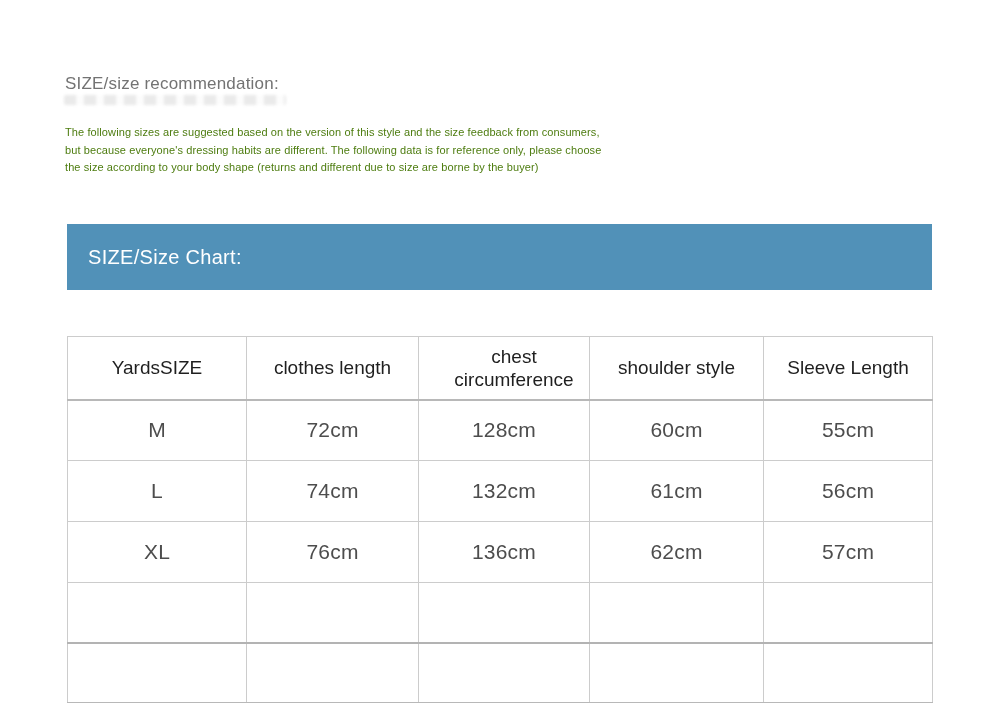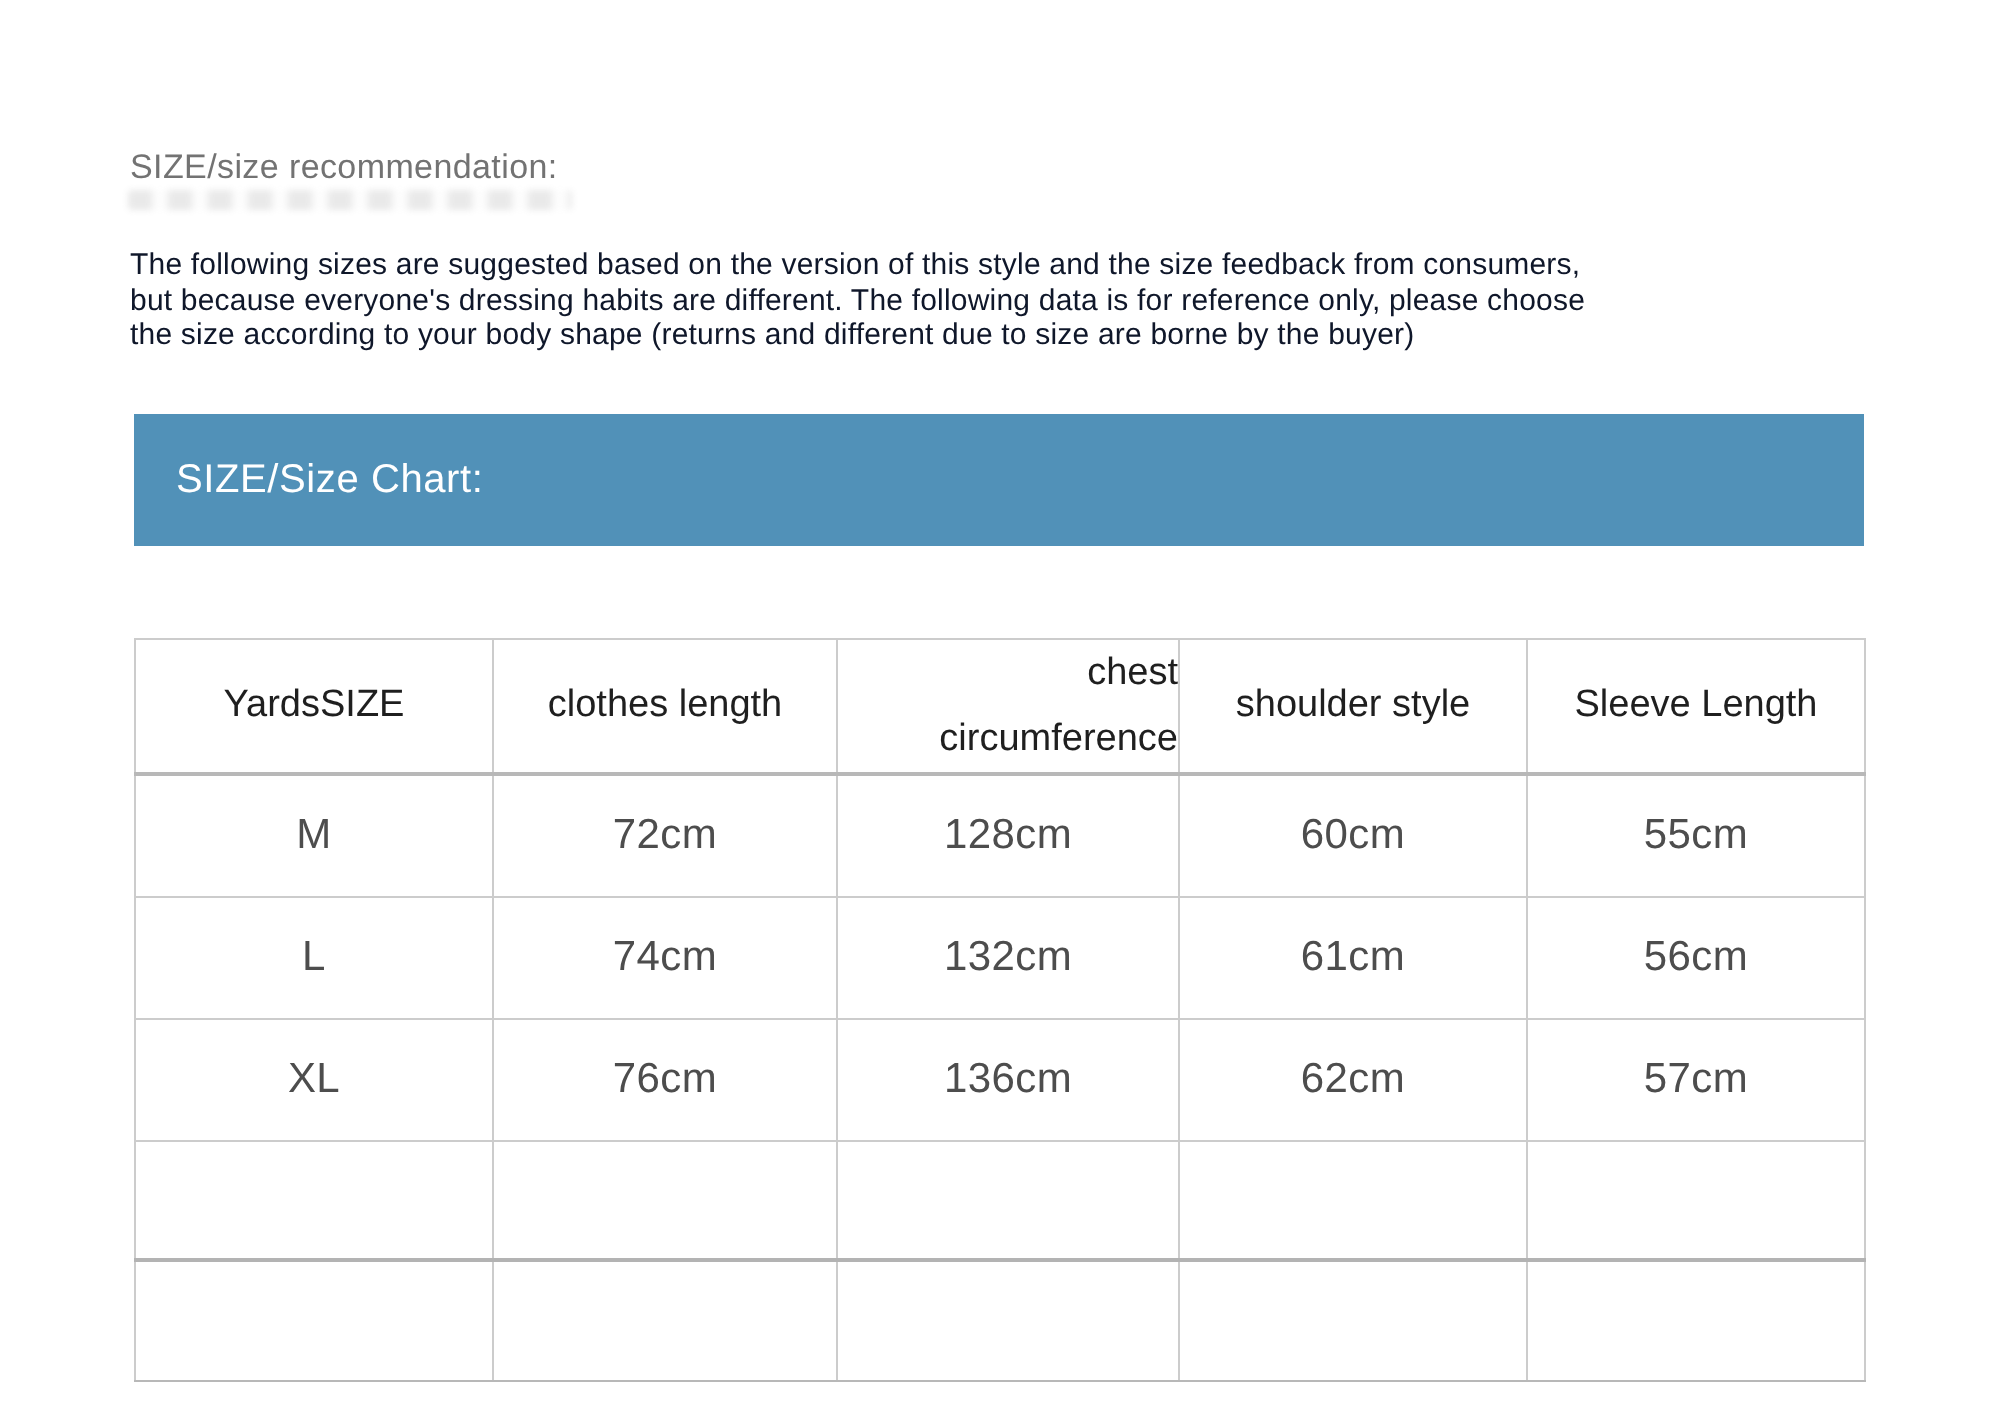--- a/index.html
+++ b/index.html
@@ -39,32 +39,32 @@
     filter: blur(1.6px);
     opacity: 0.45;
     border-radius: 2px;
   }
 
   
   .intro {
     position: absolute;
     left: 65px;
     top: 124px;
-    font-size: 15px;
+    font-size: 11px;
     line-height: 17.5px;
-    color: #0f172a;
+    color: #4d7c0f;
     white-space: nowrap;
     letter-spacing: 0.1px;
   }
 
   
   .chart {
     position: absolute;
     left: 67px;
-    top: 207px;
+    top: 224px;
     width: 865px;
   }
   .chart-header {
     height: 66px;
     background: #5191b8;
     color: #ffffff;
     font-size: 20px;
     display: flex;
     align-items: center;
     padding-left: 21px;
@@ -87,23 +87,23 @@
     box-sizing: border-box;
   }
   .size-table thead th {
     height: 63px;
     font-size: 19px;
     color: #1f1f1f;
     text-align: center;
     border-bottom: 2px solid #b8b8b8;
   }
   .size-table thead th.col-chest {
-    text-align: right;
+    text-align: center;
     padding-left: 20px;
-    line-height: 33px;
+    line-height: 23px;
   }
   .size-table tbody td {
     height: 61px;
     font-size: 21px;
     color: #4d4d4d;
     text-align: center;
     letter-spacing: 0.2px;
   }
   .size-table tr.row-empty td { height: 60px; }
   .size-table tr.row-empty-first td { border-bottom: 2px solid #b3b3b3; }

